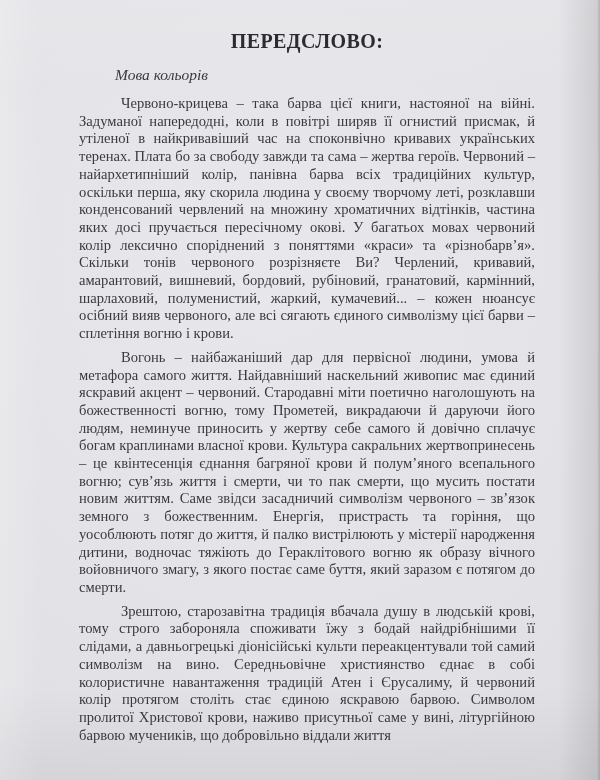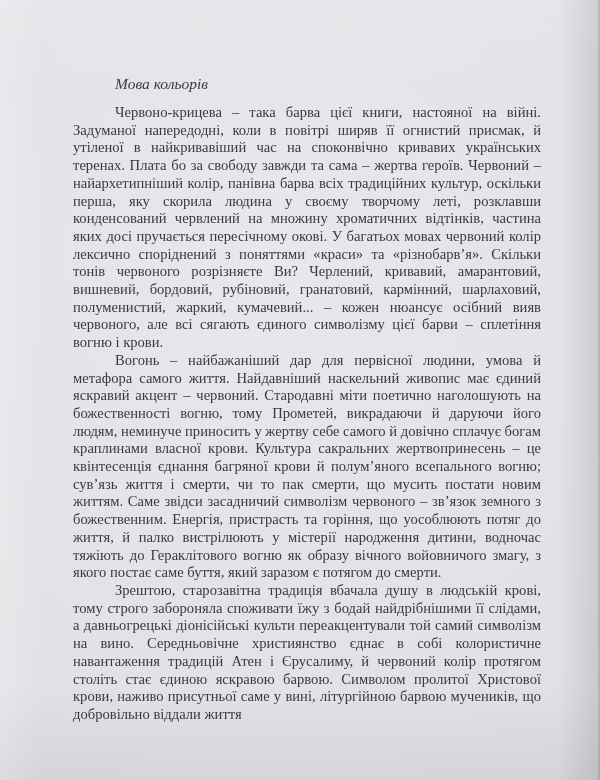--- a/index.html
+++ b/index.html
@@ -41,47 +41,48 @@
   }
   h2.subtitle {
     margin: 1px 0 0 0;
     font-size: 18px;
     line-height: 20px;
     font-weight: bold;
     text-align: center;
     color: #2c2b32;
   }
   p.section-heading {
-    margin: 45px 0 0 0;
+    margin: 14px 0 0 0;
     font-style: italic;
     font-size: 15.5px;
     line-height: 18px;
     text-indent: 42px;
     color: #3a3940;
   }
   p.body-par {
-    margin: 0;
+    margin: 6px;
     font-size: 14.6px;
     line-height: 17.7px;
     text-align: justify;
     text-indent: 42px;
     color: #3a3940;
     hyphens: auto;
     -webkit-hyphens: auto;
   }
   p.body-par.first {
     margin-top: 11px;
   }
 </style>
 </head>
 <body>
 
 <div class="page-edge-right"></div>
 
 <div class="content">
+  <h1 class="title">ПЕРЕДСЛОВО:</h1>
 
   <p class="section-heading">Мова кольорів</p>
 
   <p class="body-par first">Червоно-крицева – така барва цієї книги, настояної на війні. Задуманої напередодні, коли в повітрі ширяв її огнистий присмак, й утіленої в найкривавіший час на споконвічно кривавих українських теренах. Плата бо за свободу завжди та сама – жертва героїв. Червоний – найархетипніший колір, панівна барва всіх традиційних культур, оскільки перша, яку скорила людина у своєму творчому леті, розклавши конденсований червлений на множину хроматичних відтінків, частина яких досі пручається пересічному окові. У багатьох мовах червоний колір лексично споріднений з поняттями «краси» та «різнобарв’я». Скільки тонів червоного розрізняєте Ви? Черлений, кривавий, амарантовий, вишневий, бордовий, рубіновий, гранатовий, кармінний, шарлаховий, полуменистий, жаркий, кумачевий... – кожен нюансує осібний вияв червоного, але всі сягають єдиного символізму цієї барви – сплетіння вогню і крови.</p>
 
   <p class="body-par">Вогонь – найбажаніший дар для первісної людини, умова й метафора самого життя. Найдавніший наскельний живопис має єдиний яскравий акцент – червоний. Стародавні міти поетично наголошують на божественності вогню, тому Прометей, викрадаючи й даруючи його людям, неминуче приносить у жертву себе самого й довічно сплачує богам краплинами власної крови. Культура сакральних жертвопринесень – це квінтесенція єднання багряної крови й полум’яного всепального вогню; сув’язь життя і смерти, чи то пак смерти, що мусить постати новим життям. Саме звідси засадничий символізм червоного – зв’язок земного з божественним. Енергія, пристрасть та горіння, що уособлюють потяг до життя, й палко вистрілюють у містерії народження дитини, водночас тяжіють до Гераклітового вогню як образу вічного войовничого змагу, з якого постає саме буття, який заразом є потягом до смерти.</p>
 
   <p class="body-par">Зрештою, старозавітна традиція вбачала душу в людській крові, тому строго забороняла споживати їжу з бодай найдрібнішими її слідами, а давньогрецькі діонісійські культи переакцентували той самий символізм на вино. Середньовічне християнство єднає в собі колористичне навантаження традицій Атен і Єрусалиму, й червоний колір протягом століть стає єдиною яскравою барвою. Символом пролитої Христової крови, наживо присутньої саме у вині, літургійною барвою мучеників, що добровільно віддали життя</p>
 </div>
 

